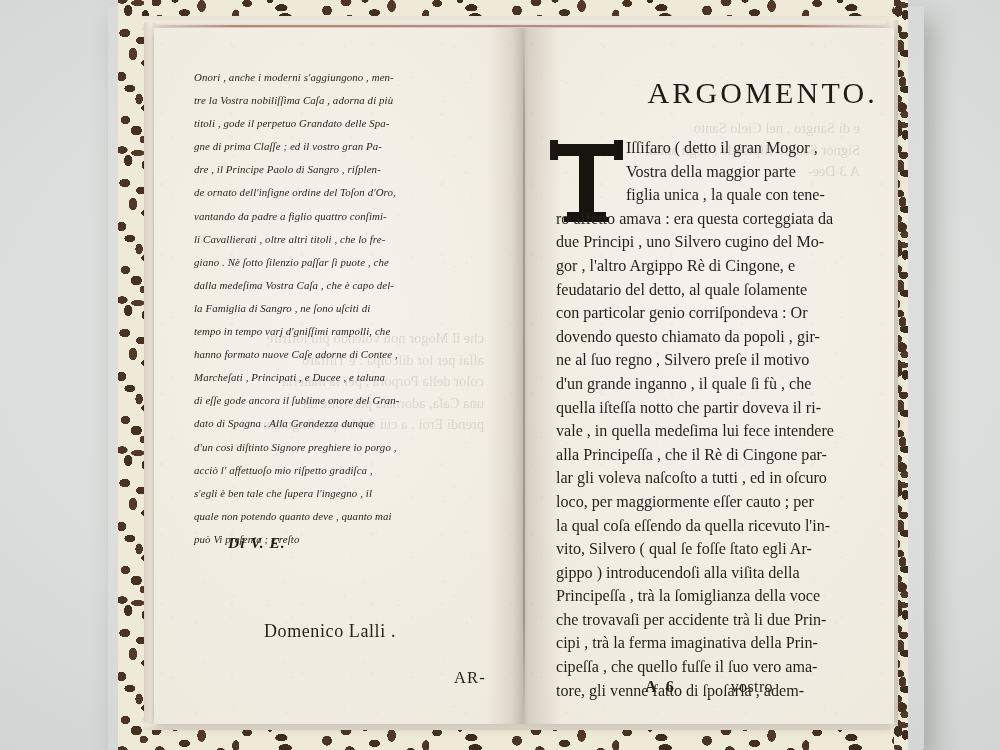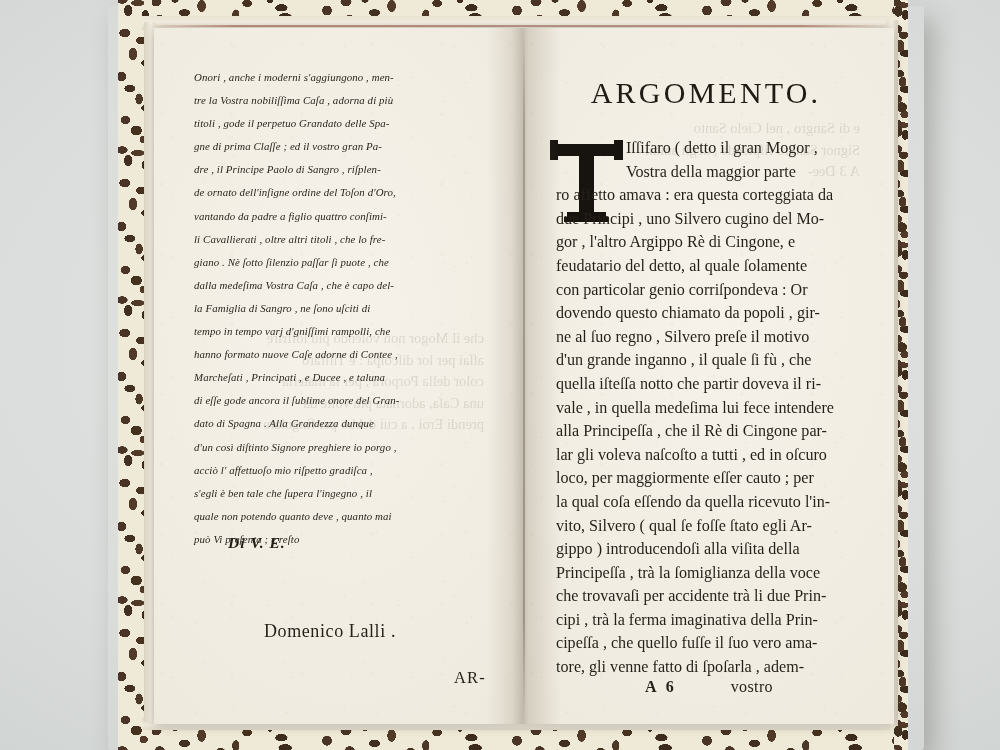--- a/index.html
+++ b/index.html
@@ -221,21 +221,21 @@
     right: 38px; bottom: 36px;
     font-size: 16.5px;
     letter-spacing: 1.2px;
     color: #241f19;
   }
 
   
   .argo-head {
     position: absolute;
     left: 10px; right: 16px; top: 48px;
-    text-align: center;
+    text-align: right;
     font-size: 30px;
     letter-spacing: 3.2px;
     color: #1f1b15;
   }
   .body-right {
     position: absolute;
     left: 32px; right: 24px; top: 108px;
     font-size: 16.1px;
     line-height: 23.6px;
     color: #251f19;
@@ -365,20 +365,21 @@
               <rect x="29" y="14" width="15" height="62"></rect>
               <rect x="17" y="72" width="39" height="9"></rect>
               <rect x="14" y="77" width="45" height="5"></rect>
             </g>
           </svg>
         </div>
 
         <div class="body-right">
           <div class="line ind-1" style="transform: none;">Iſſifaro ( detto il gran Mogor ,</div>
           <div class="line ind-1" style="transform: none;">Vostra della maggior parte</div>
+          <div class="line ind-1" style="transform: none;">figlia unica , la quale con tene-</div>
           <div class="line" style="transform: none;">ro affetto amava : era questa corteggiata da</div>
           <div class="line" style="transform: none;">due Principi , uno Silvero cugino del Mo-</div>
           <div class="line" style="transform: none;">gor , l'altro Argippo Rè di Cingone, e</div>
           <div class="line" style="transform: none;">feudatario del detto, al quale ſolamente</div>
           <div class="line" style="transform: none;">con particolar genio corriſpondeva : Or</div>
           <div class="line" style="transform: none;">dovendo questo chiamato da popoli , gir-</div>
           <div class="line" style="transform: none;">ne al ſuo regno , Silvero preſe il motivo</div>
           <div class="line" style="transform: none;">d'un grande inganno , il quale ſi fù , che</div>
           <div class="line" style="transform: none;">quella iſteſſa notto che partir doveva il ri-</div>
           <div class="line" style="transform: none;">vale , in quella medeſima lui fece intendere</div>

